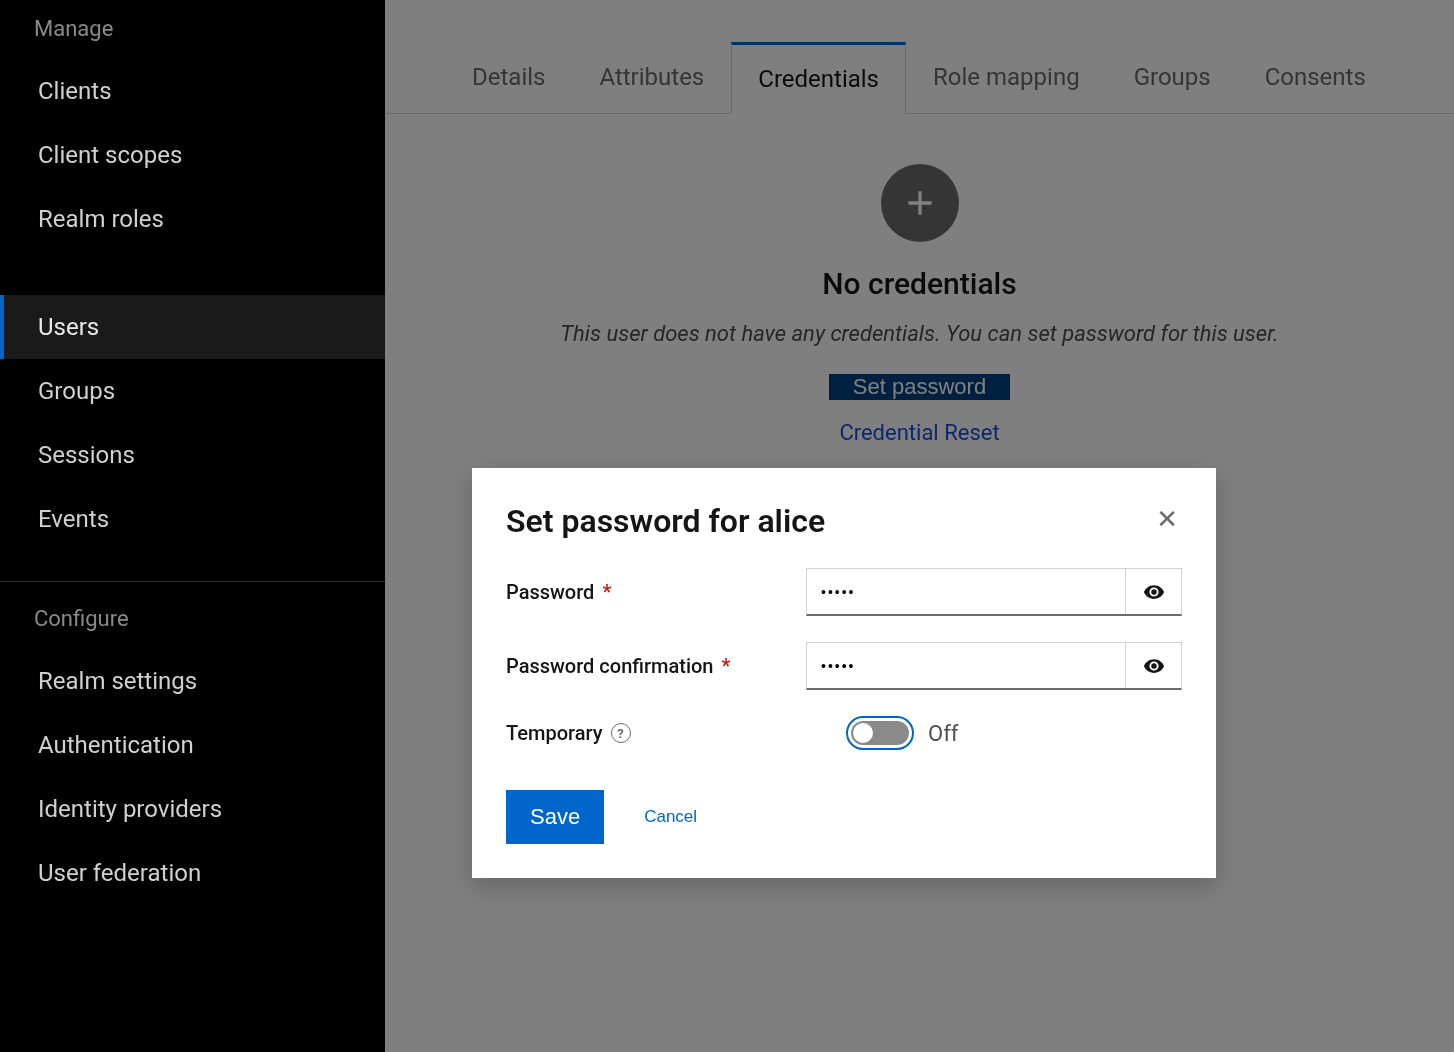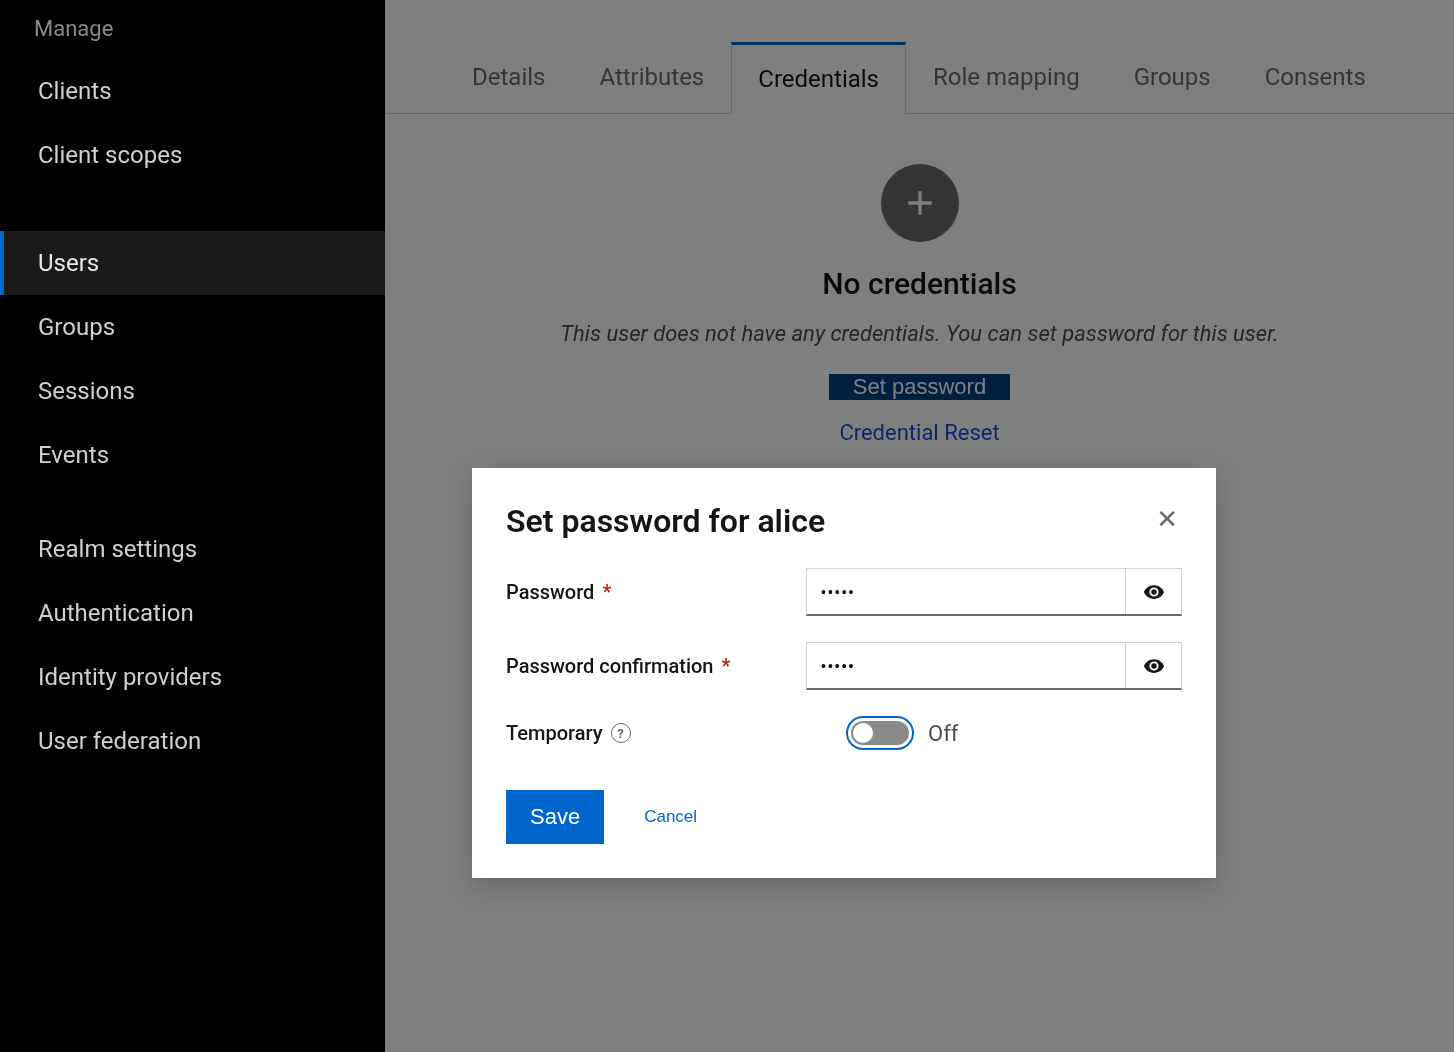--- a/index.html
+++ b/index.html
@@ -57,33 +57,37 @@
 <body>
 
 <nav class="sidebar">
   <div class="sidebar-section-header">Manage</div>
   <div class="sidebar-item">
       <span>Clients</span>
     </div>
   <div class="sidebar-item">
       <span>Client scopes</span>
     </div>
+  <div class="sidebar-item">
+      <span>Realm roles</span>
+    </div>
   <div class="sidebar-item active">
       <span>Users</span>
     </div>
   <div class="sidebar-item">
       <span>Groups</span>
     </div>
   <div class="sidebar-item">
       <span>Sessions</span>
     </div>
   <div class="sidebar-item">
       <span>Events</span>
     </div>
   <div style="height:30px"></div>
+  <div class="sidebar-section-header" style="border-top:1px solid #2a2a2a; padding-top:24px">Configure</div>
   <div class="sidebar-item">
       <span>Realm settings</span>
     </div>
   <div class="sidebar-item">
       <span>Authentication</span>
     </div>
   <div class="sidebar-item">
       <span>Identity providers</span>
     </div>
   <div class="sidebar-item">

